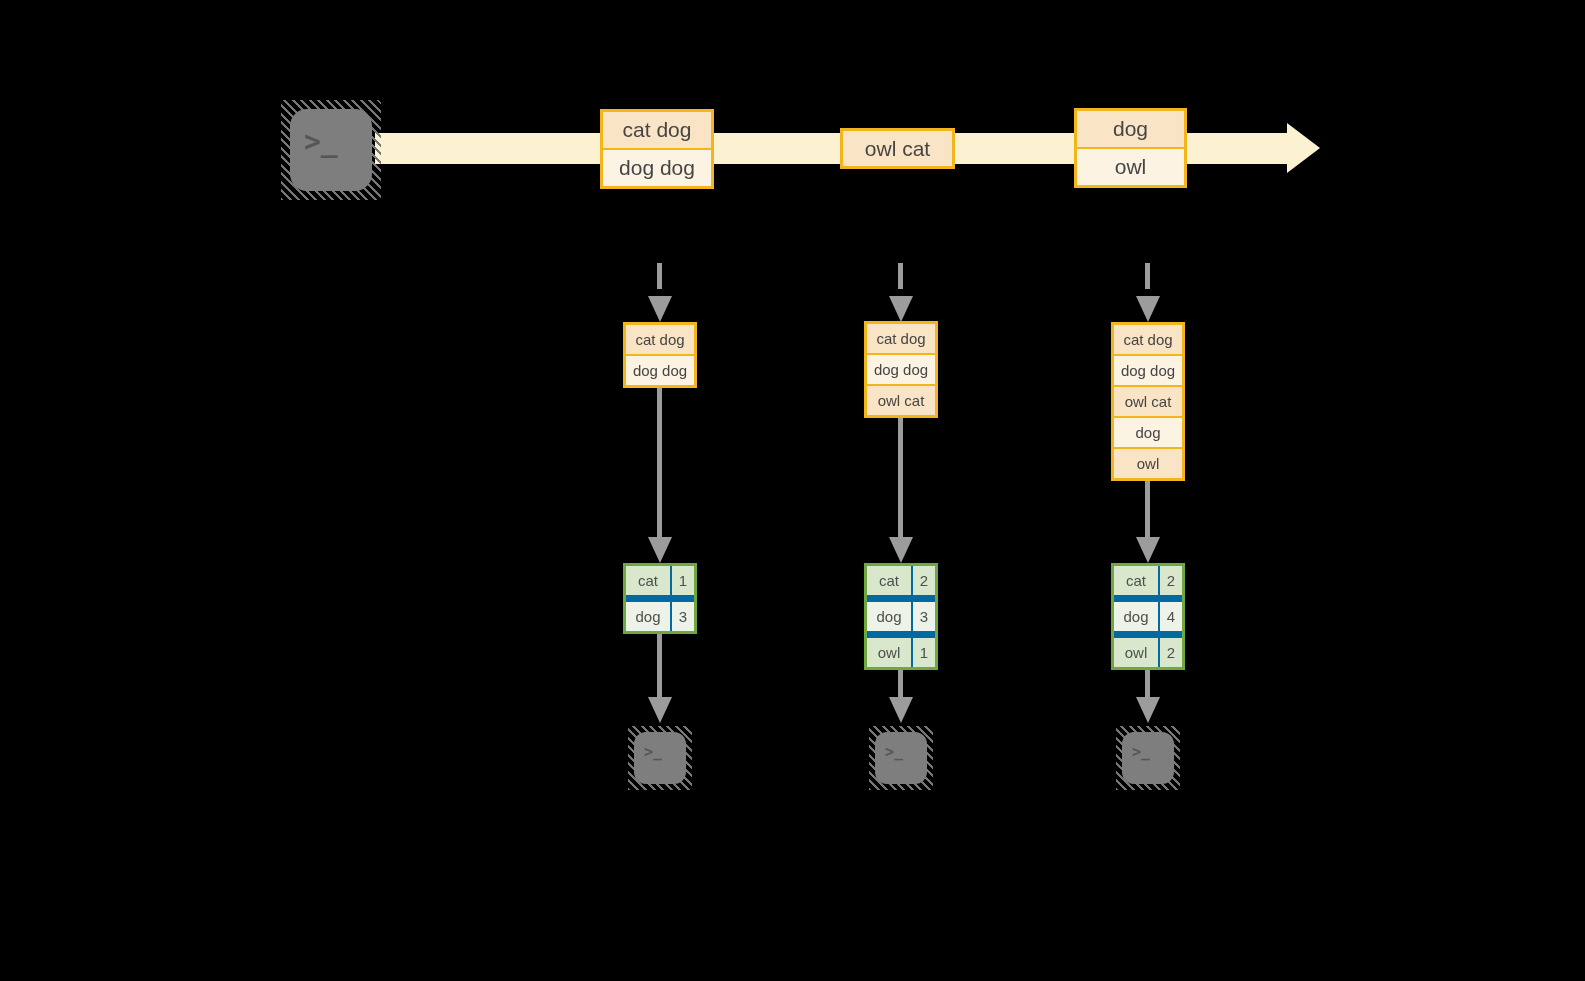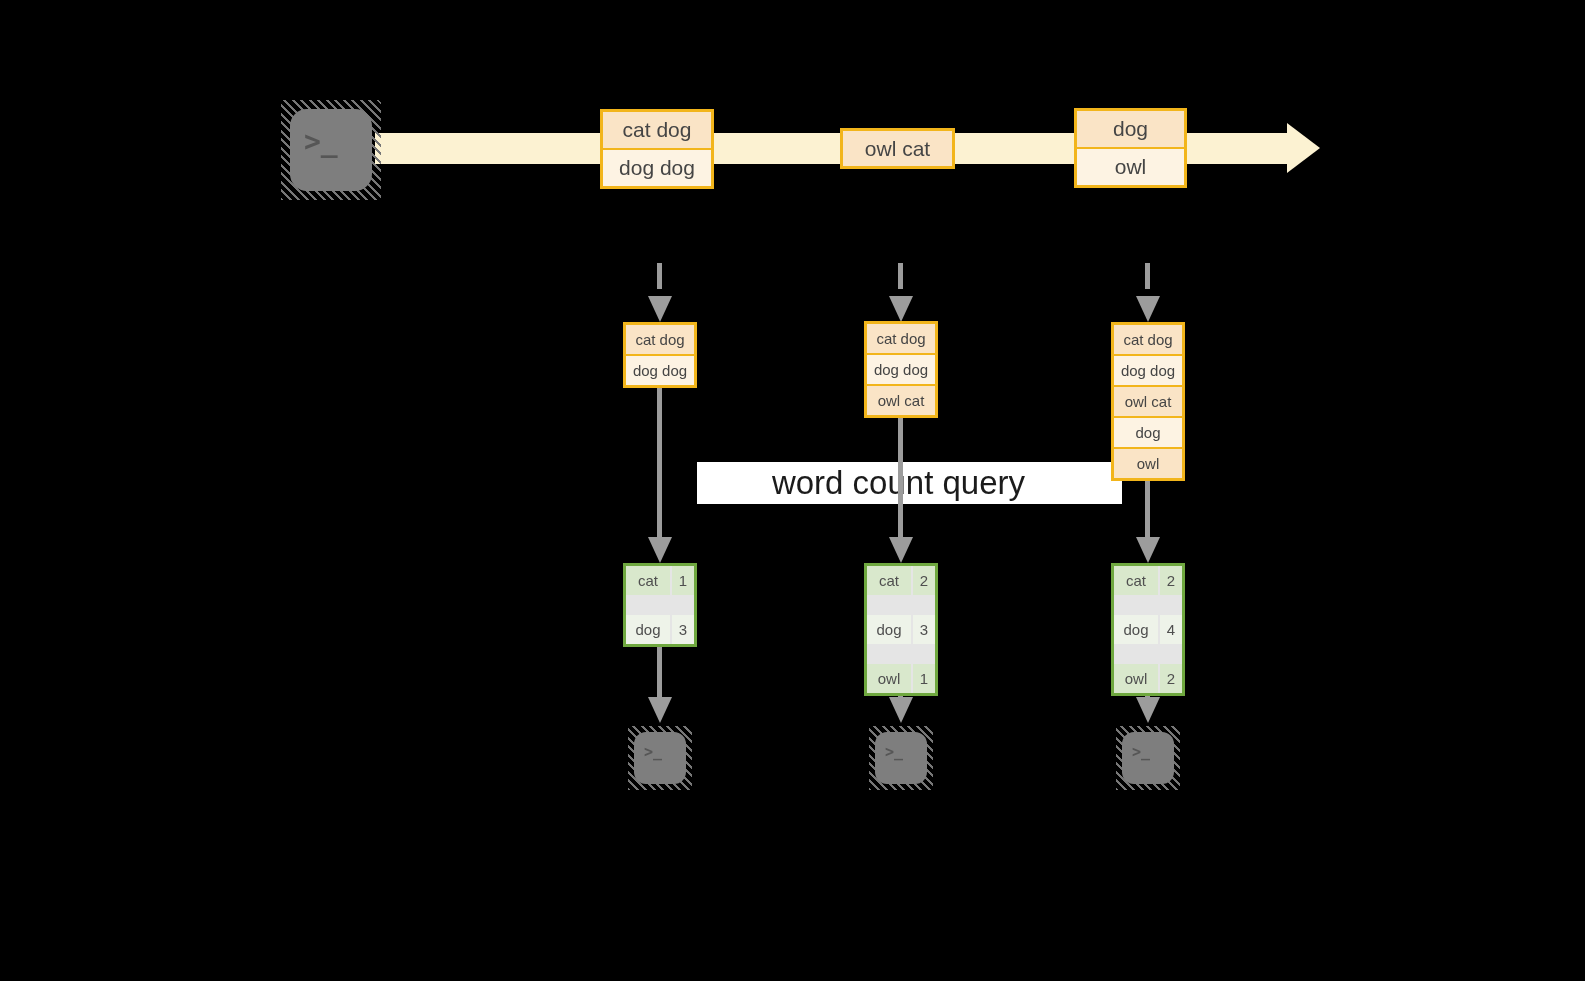--- a/index.html
+++ b/index.html
@@ -42,22 +42,22 @@
   .ahead { position:absolute; width:0; height:0; z-index:2;
     border-left:12px solid transparent; border-right:12px solid transparent;
     border-top:26px solid #9C9C9C; }
 
   
   .wlabel { position:absolute; left:697px; top:462px; width:425px; height:42px;
     background:#FFFFFF; z-index:1; display:flex; align-items:center; justify-content:center;
     font-size:33px; font-weight:300; color:#1b1b1b; padding-right:22px; }
 
   
-  .gtable { position:absolute; border:3px solid #6FA83F; background:#e5e5e5;
-    display:flex; flex-direction:column; gap:20px; z-index:3; }
+  .gtable { position:absolute; border:3px solid #6FA83F; background:#0369a1;
+    display:flex; flex-direction:column; gap:7px; z-index:3; }
   .grow { display:flex; gap:2px; height:29px; }
   .gcell { display:flex; align-items:center; justify-content:center;
     font-size:15px; color:#4f4f4f; }
   .gword { width:44px; }
   .gcount { width:22px; }
   .grow:nth-child(odd)  .gcell { background:#D9E8CC; }
   .grow:nth-child(even) .gcell { background:#EEF3E9; }
 </style>
 </head>
 <body>
@@ -86,21 +86,20 @@
     <div class="orow">owl</div>
   </div>
 
   <div class="vline" style="left:657px; top:263px; height:26px;"></div>
   <div class="ahead" style="left:648px; top:296px;"></div>
   <div class="vline" style="left:898px; top:263px; height:26px;"></div>
   <div class="ahead" style="left:889px; top:296px;"></div>
   <div class="vline" style="left:1145px; top:263px; height:26px;"></div>
   <div class="ahead" style="left:1136px; top:296px;"></div>
 
-  <div class="wlabel">word count query</div>
 
   <div class="obox state-box" style="left:623px; top:322px; width:74px;">
     <div class="orow">cat dog</div>
     <div class="orow">dog dog</div>
   </div>
   <div class="obox state-box" style="left:864px; top:321px; width:74px;">
     <div class="orow">cat dog</div>
     <div class="orow">dog dog</div>
     <div class="orow">owl cat</div>
   </div>

